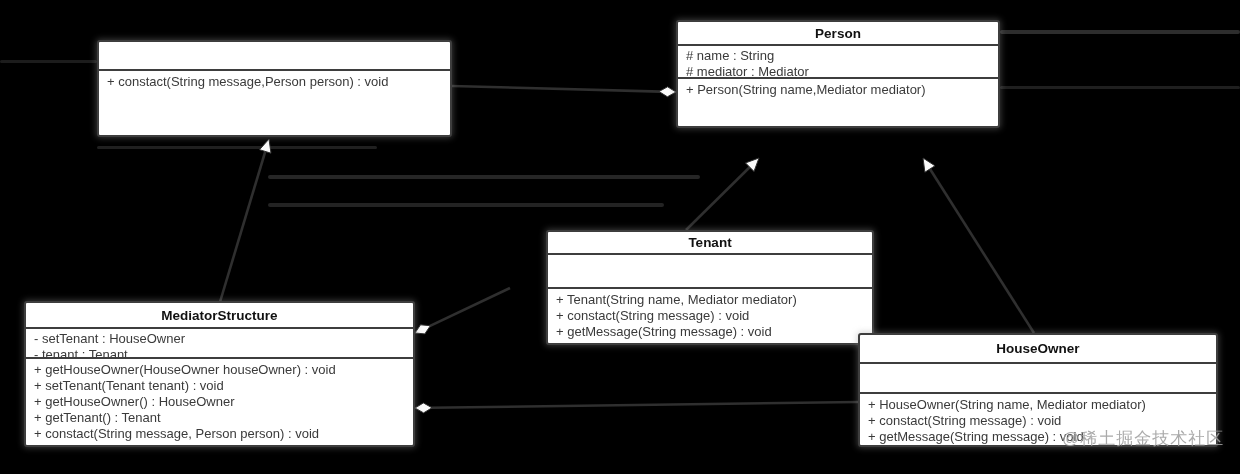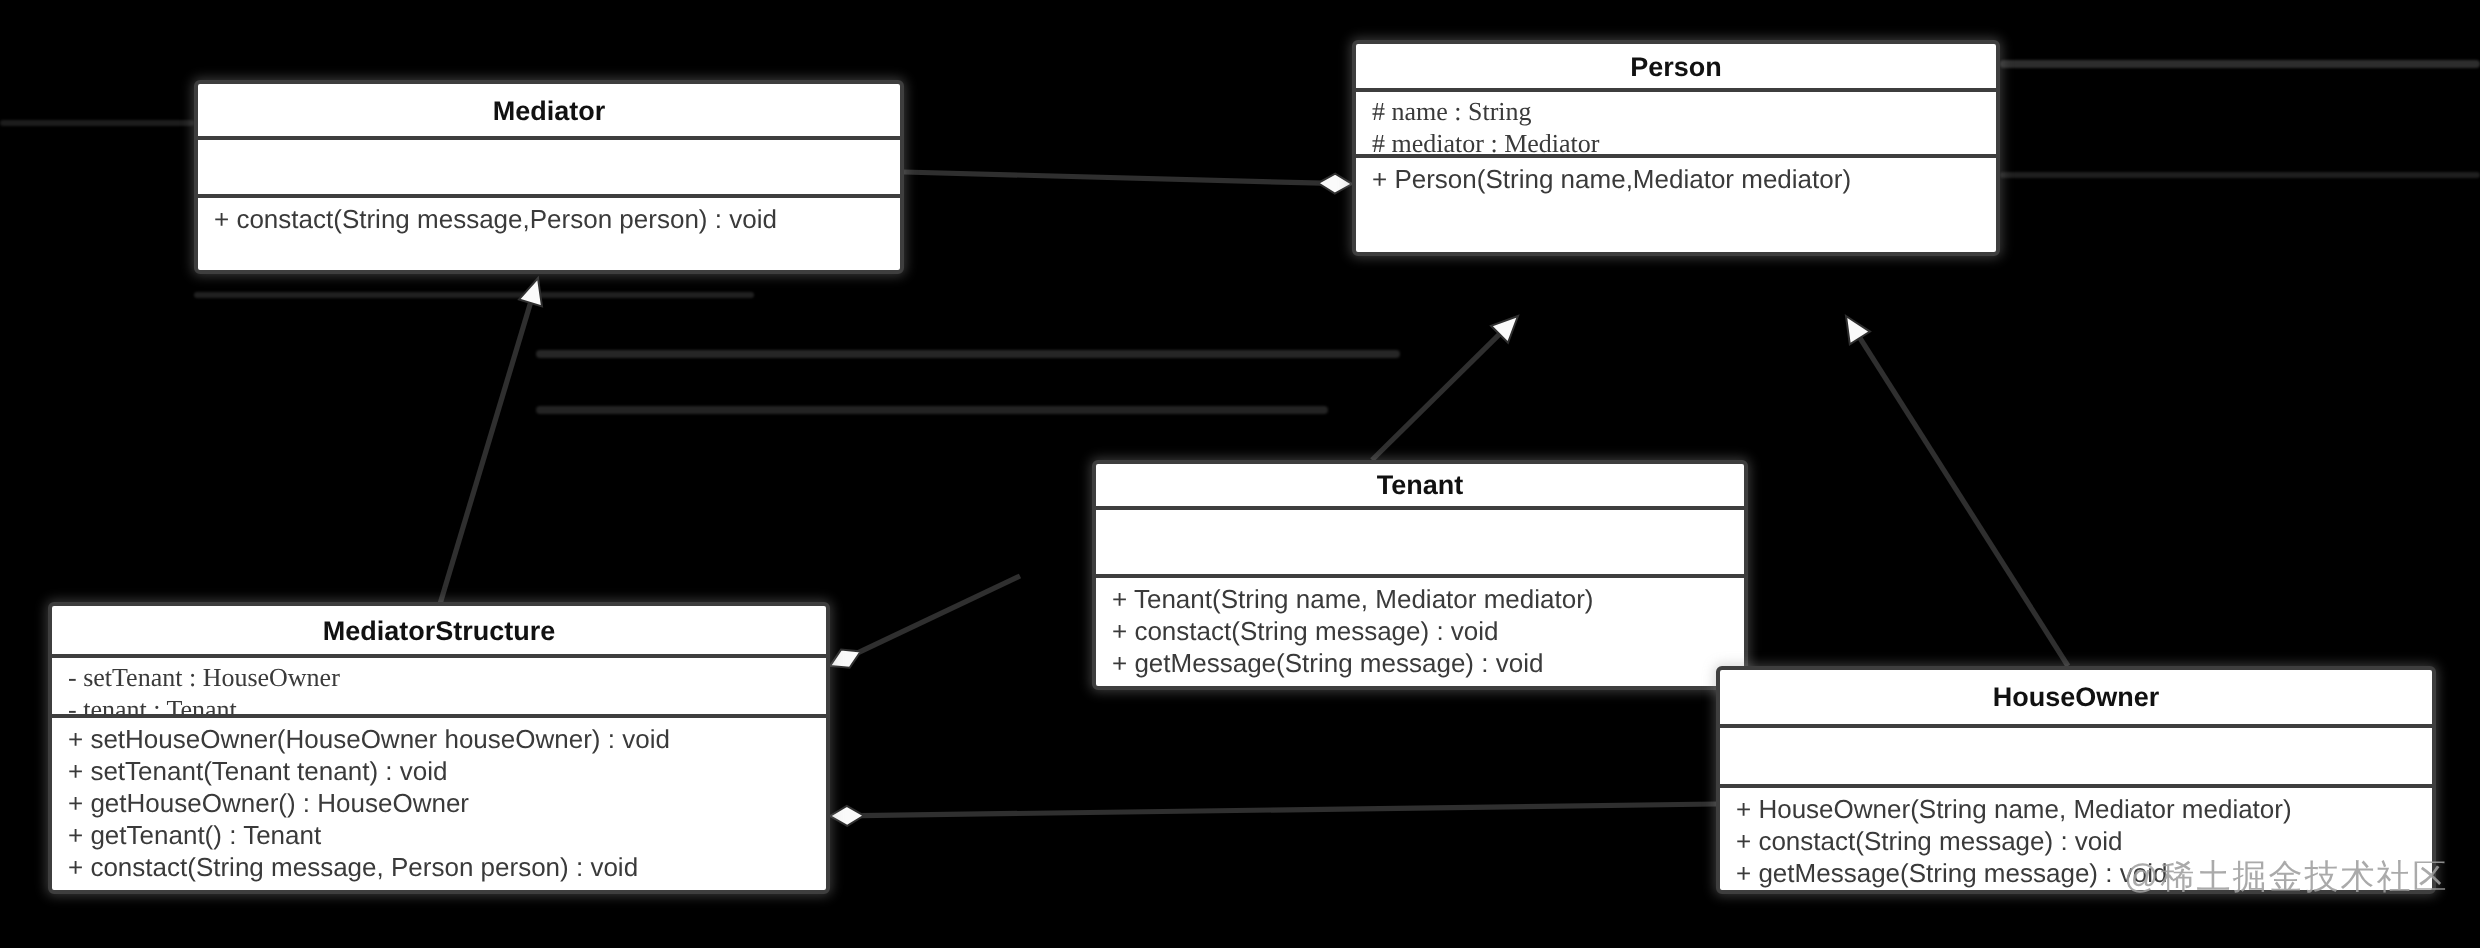--- a/index.html
+++ b/index.html
@@ -14,21 +14,21 @@
     box-shadow:0 0 6px 1px rgba(150,150,150,.38);
     display:flex;flex-direction:column;
   }
   .uml-title{
     display:flex;align-items:center;justify-content:center;
     font-weight:bold;font-size:13.5px;color:#111;
     border-bottom:2px solid #3e3e3e;box-sizing:border-box;flex:0 0 auto;
   }
   .uml-attrs{
     border-bottom:2px solid #3e3e3e;box-sizing:border-box;flex:0 0 auto;
-    padding:2px 0 0 0;overflow:hidden;font-family:Liberation Serif, serif;
+    padding:2px 0 0 0;overflow:hidden;
   }
   .uml-methods{flex:1 1 auto;padding:3px 0 0 0;overflow:hidden;}
   .uml-member{
     font-size:13px;line-height:16px;color:#3a3a3a;
     padding:0 8px;white-space:nowrap;
   }
   #connector-layer{position:absolute;left:0;top:0;pointer-events:none;}
   .ghost{position:absolute;border-radius:2px;filter:blur(.6px);}
   #watermark{
     position:absolute;font-size:17px;letter-spacing:1px;
@@ -55,21 +55,20 @@
       <polygon points="759.0,158.0 754.0,171.4 745.5,162.9" fill="#fafafa" stroke="#2f2f2f" stroke-width="1"></polygon>
       <line x1="1034" y1="333" x2="928.8918855769791" y2="167.28900879253462" stroke="#2f2f2f" stroke-width="2.6"></line>
       <polygon points="923.0,158.0 935.0,165.8 924.9,172.2" fill="#fafafa" stroke="#2f2f2f" stroke-width="1"></polygon>
       <line x1="510" y1="288" x2="428.5560675834031" y2="326.57870482891434" stroke="#2f2f2f" stroke-width="2.6"></line>
       <polygon points="415.0,333.0 420.5,324.8 430.4,325.7 424.8,333.9" fill="#fafafa" stroke="#2f2f2f" stroke-width="1"></polygon>
       <line x1="858" y1="402" x2="429.9986243860657" y2="407.7968583604596" stroke="#2f2f2f" stroke-width="2.6"></line>
       <polygon points="415.0,408.0 423.4,402.9 432.0,407.8 423.6,412.9" fill="#fafafa" stroke="#2f2f2f" stroke-width="1"></polygon>
     </svg>
   <div id="boxes">
       <div class="uml-class" style="left: 97px; top: 40px; width: 355px; height: 97px;">
-        <div class="uml-title" style="height: 28px;">Mediator</div>
         <div class="uml-attrs" style="height: 29px;"></div>
         <div class="uml-methods">
           <div class="uml-member">+ constact(String message,Person person) : void</div>
         </div>
       </div>
       <div class="uml-class" style="left: 676px; top: 20px; width: 324px; height: 108px;">
         <div class="uml-title" style="height: 24px;">Person</div>
         <div class="uml-attrs" style="height: 33px;">
           <div class="uml-member"># name : String</div>
           <div class="uml-member"># mediator : Mediator</div>
@@ -87,21 +86,21 @@
           <div class="uml-member">+ getMessage(String message) : void</div>
         </div>
       </div>
       <div class="uml-class" style="left: 24px; top: 301px; width: 391px; height: 146px;">
         <div class="uml-title" style="height: 26px; text-align: right;">MediatorStructure</div>
         <div class="uml-attrs" style="height: 30px;">
           <div class="uml-member">- setTenant : HouseOwner</div>
           <div class="uml-member">- tenant : Tenant</div>
         </div>
         <div class="uml-methods">
-          <div class="uml-member">+ setHouseOwner(HouseOwner houseOwner) : void</div>
+          <div class="uml-member">+ getHouseOwner(HouseOwner houseOwner) : void</div>
           <div class="uml-member">+ setTenant(Tenant tenant) : void</div>
           <div class="uml-member">+ getHouseOwner() : HouseOwner</div>
           <div class="uml-member">+ getTenant() : Tenant</div>
           <div class="uml-member">+ constact(String message, Person person) : void</div>
         </div>
       </div>
       <div class="uml-class" style="left: 858px; top: 333px; width: 360px; height: 114px;">
         <div class="uml-title" style="height: 29px;">HouseOwner</div>
         <div class="uml-attrs" style="height: 30px;"></div>
         <div class="uml-methods">

